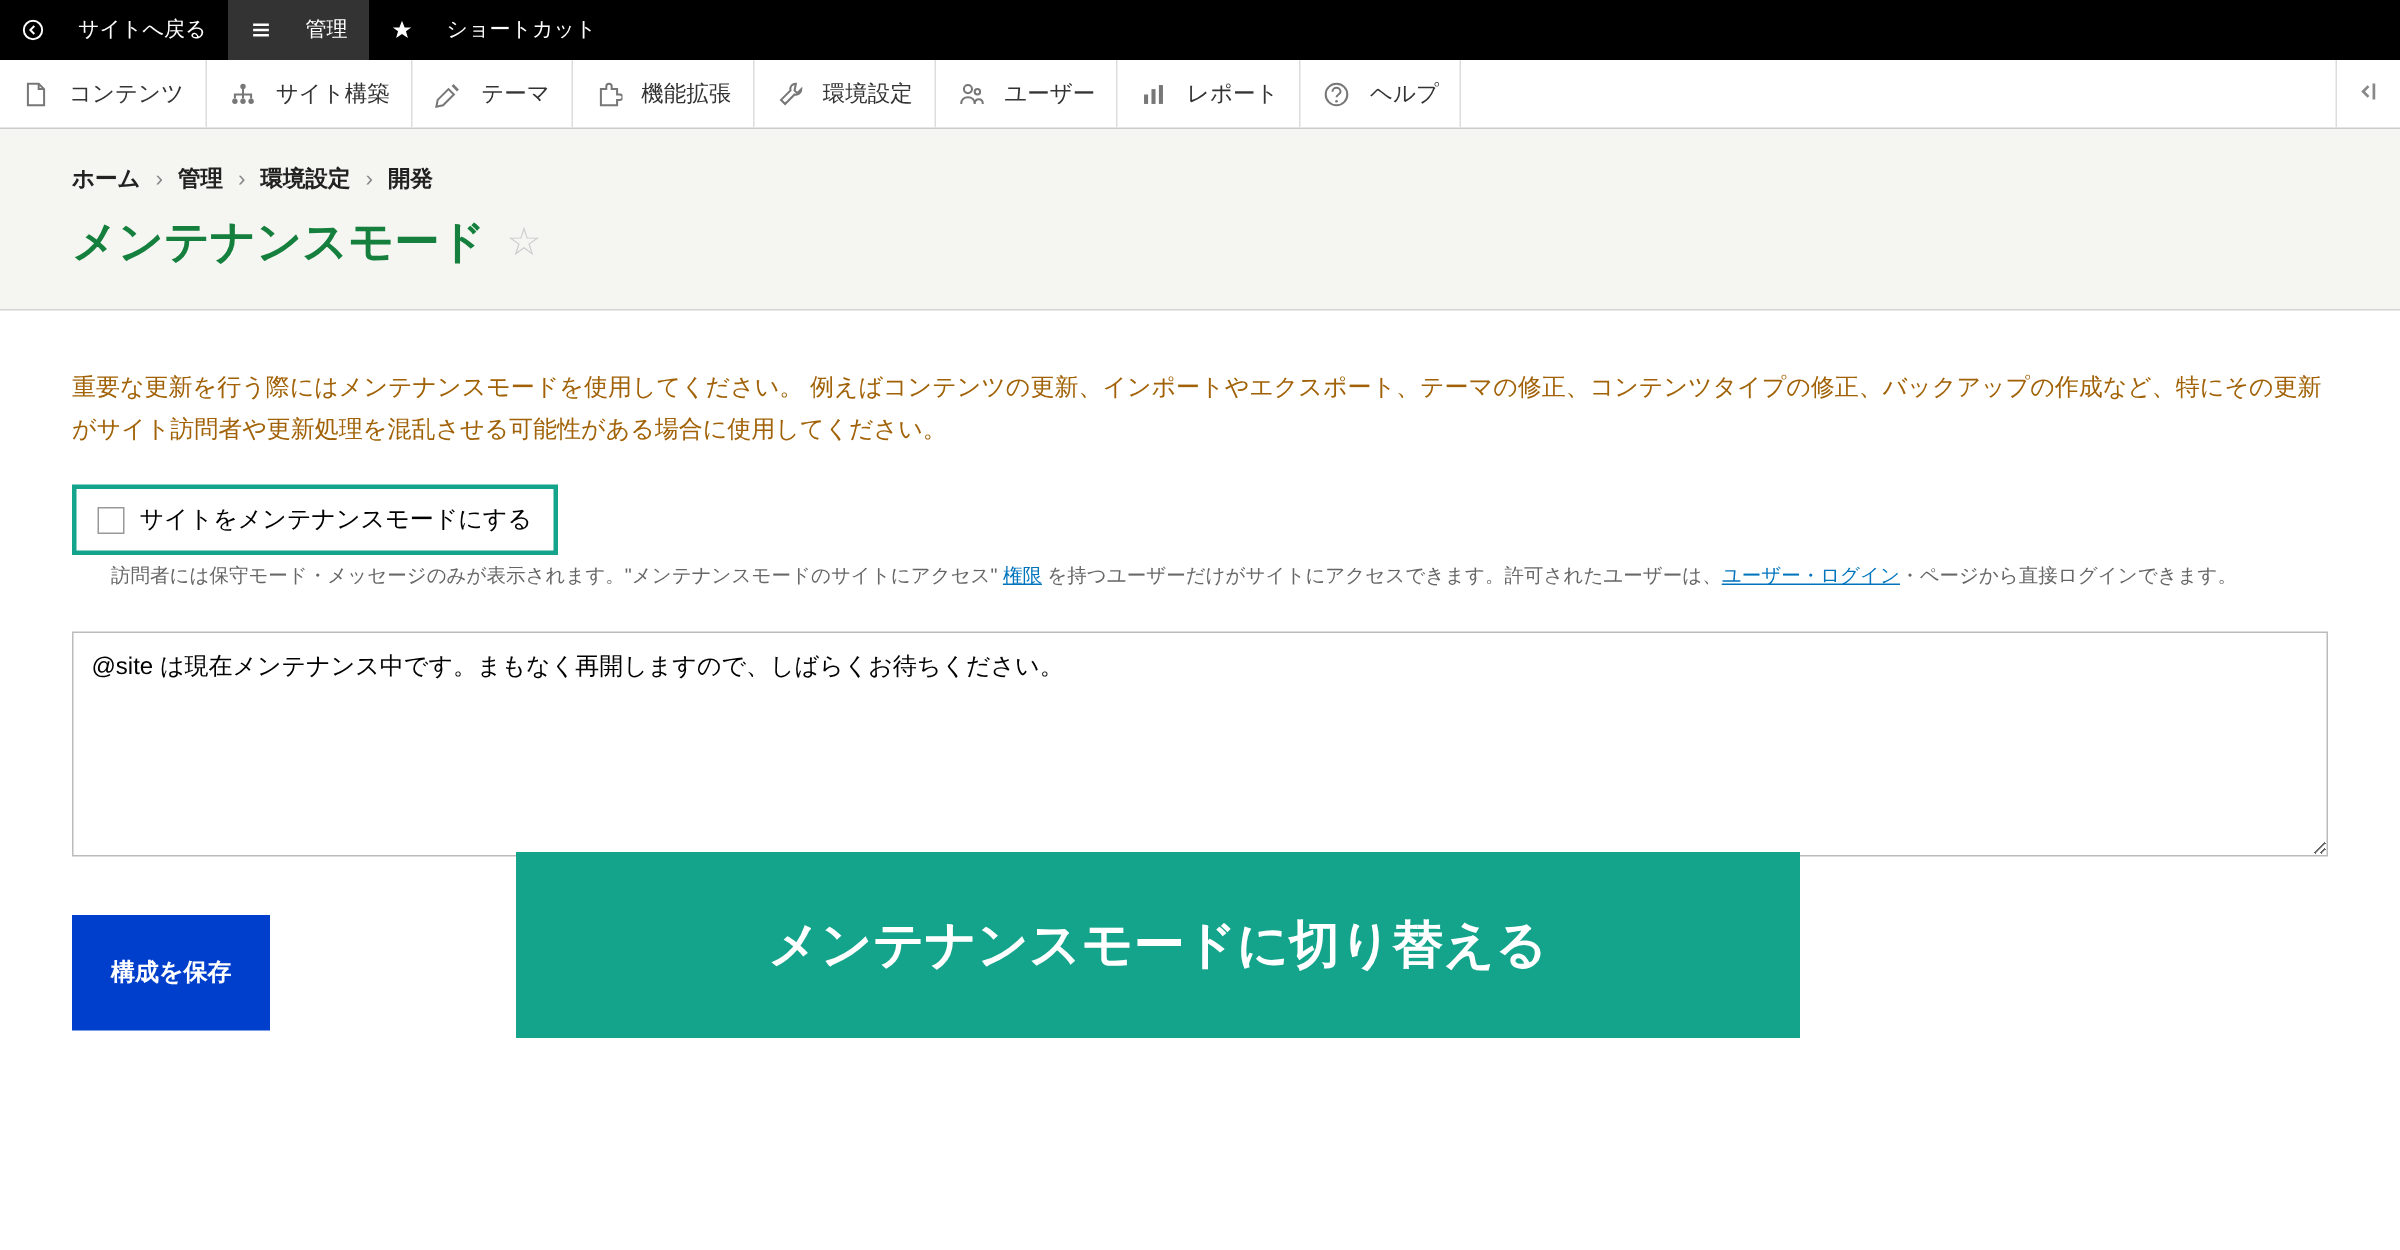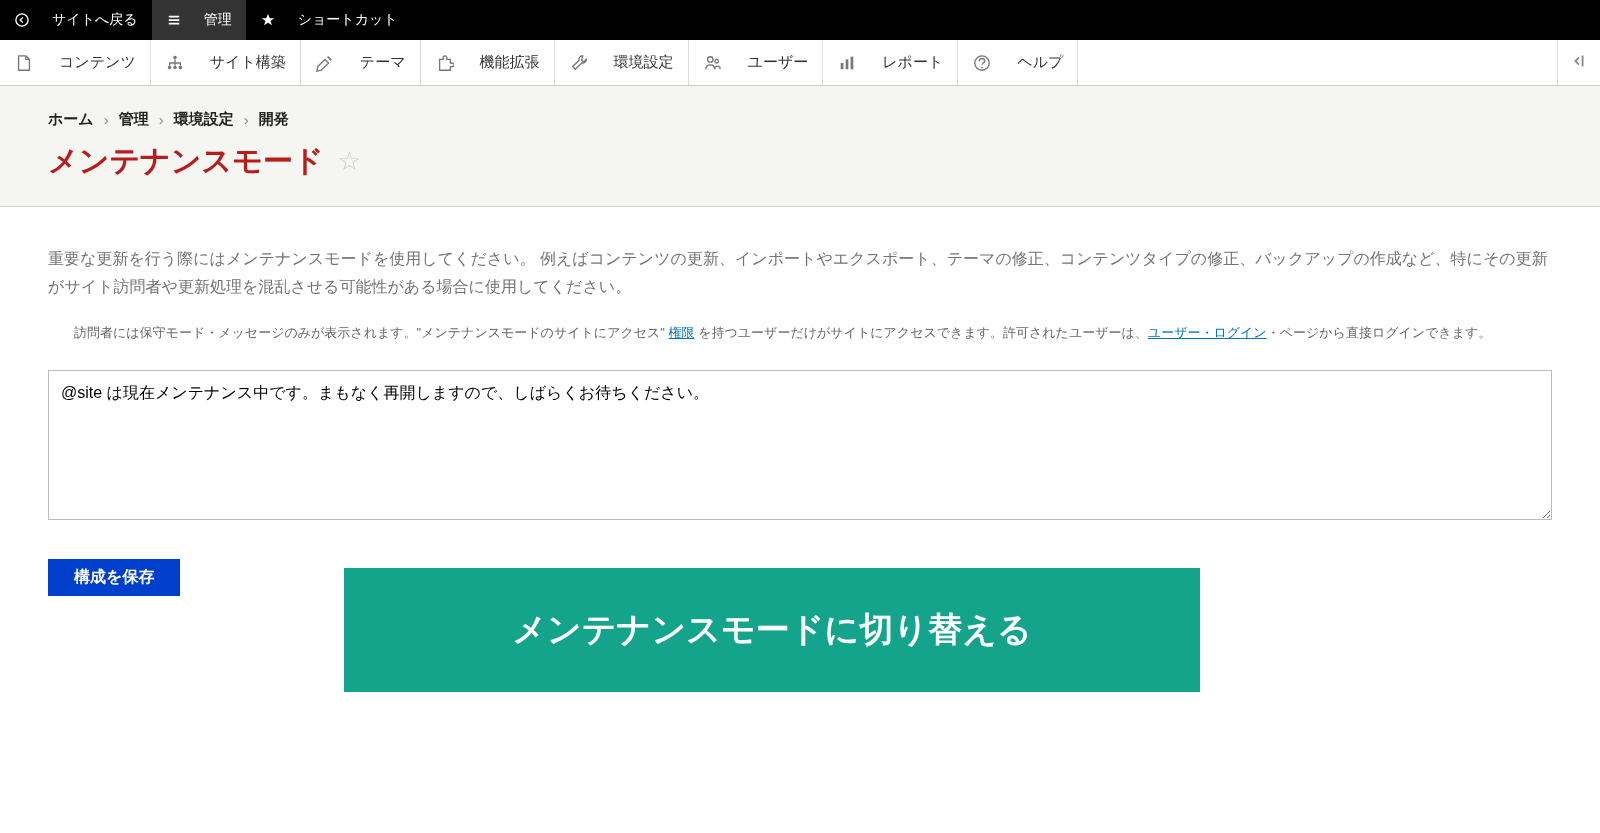--- a/index.html
+++ b/index.html
@@ -6,48 +6,48 @@
     body { font-family: -apple-system, BlinkMacSystemFont, "Hiragino Kaku Gothic ProN", "Helvetica Neue", sans-serif; font-size: 14px; background: #fff; }
     
     
     .top-toolbar { background: #000; color: #fff; display: flex; align-items: center; height: 40px; font-size: 14px; }
     .top-toolbar .item { display: flex; align-items: center; padding: 0 14px; height: 100%; cursor: pointer; gap: 22px; }
     .top-toolbar .item.active { background: #333; }
     .top-toolbar .ico { display: inline-flex; width: 16px; height: 16px; align-items: center; justify-content: center; }
     
     
     .admin-menu { background: #fff; border-bottom: 1px solid #ccc; display: flex; align-items: stretch; height: 46px; font-size: 15px; }
-    .admin-menu .mitem { display: flex; align-items: center; padding: 0 14px; gap: 25px; cursor: pointer; border-right: 1px solid #ddd; color: #333; }
+    .admin-menu .mitem { display: flex; align-items: center; padding: 0 14px; gap: 12px; cursor: pointer; border-right: 1px solid #ddd; color: #333; }
     .admin-menu .mico { display: inline-flex; width: 20px; height: 20px; align-items: center; justify-content: center; }
     .admin-menu .collapse { margin-left: auto; display: flex; align-items: center; padding: 0 12px; border-left: 1px solid #ddd; cursor: pointer; }
     
     
     .header-region { background: #f5f5f2; padding: 24px 48px; border-bottom: 1px solid #d6d6d6; }
     .breadcrumb { font-size: 15px; color: #222; margin-bottom: 12px; display: flex; align-items: center; gap: 10px; }
     .breadcrumb .sep { color: #888; }
     .breadcrumb .crumb { cursor: pointer; font-weight: 600; }
     .page-title { display: flex; align-items: center; gap: 14px; }
-    .page-title h1 { font-size: 30px; font-weight: 700; color: #b91c1c; }
+    .page-title h1 { font-size: 30px; font-weight: 700; color: #15803d; }
     .page-title .star { color: #ccc; font-size: 26px; cursor: pointer; }
     
     
     .content { padding: 38px 48px; }
-    .desc { font-size: 16px; line-height: 1.75; color: #737373; margin-bottom: 22px; }
+    .desc { font-size: 16px; line-height: 1.75; color: #a16207; margin-bottom: 22px; }
     
     .checkbox-wrap { display: inline-flex; align-items: center; gap: 10px; border: 3px solid #14a38b; padding: 10px 14px; margin-bottom: 4px; }
     .checkbox-wrap input[type=checkbox] { width: 18px; height: 18px; border: 1px solid #999; cursor: pointer; appearance: none; background: #fff; }
     .checkbox-wrap label { font-size: 16px; cursor: pointer; }
     
     .help-text { font-size: 13px; color: #666; margin: 0 0 26px 26px; line-height: 1.6; }
     .help-text a { color: #0074bd; text-decoration: underline; }
     
     .field-label { font-size: 15px; font-weight: 700; margin-bottom: 8px; }
     textarea.msg { width: 100%; height: 150px; padding: 12px; font-size: 16px; border: 1px solid #bbb; resize: vertical; font-family: inherit; }
     
-    .save-btn { background: #003ecc; color: #fff; border: none; padding: 8px 26px; font-size: 16px; font-weight: 600; cursor: pointer; margin-top: 36px; }
+    .save-btn { background: #003ecc; color: #fff; border: none; padding: 28px 26px; font-size: 16px; font-weight: 600; cursor: pointer; margin-top: 36px; }
     
     
     .overlay-banner { position: absolute; top: 568px; left: 344px; width: 856px; height: 124px; background: #14a38b; display: flex; align-items: center; justify-content: center; color: #fff; font-size: 34px; font-weight: 700; pointer-events: none; }
   </style>
 </head>
 <body>
 
 <div class="top-toolbar">
   <div class="item">
     <span class="ico">
@@ -172,20 +172,24 @@
   </div>
   <div class="page-title">
     <h1>メンテナンスモード</h1>
     <span class="star">☆</span>
   </div>
 </div>
 
 <div class="content">
   <p class="desc">重要な更新を行う際にはメンテナンスモードを使用してください。 例えばコンテンツの更新、インポートやエクスポート、テーマの修正、コンテンツタイプの修正、バックアップの作成など、特にその更新がサイト訪問者や更新処理を混乱させる可能性がある場合に使用してください。</p>
   
+  <div class="checkbox-wrap">
+    <input type="checkbox" id="maint" style="">
+    <label for="maint">サイトをメンテナンスモードにする</label>
+  </div>
   
   <p class="help-text">
     <span>訪問者には保守モード・メッセージのみが表示されます。"メンテナンスモードのサイトにアクセス" </span><a href="#">権限</a><span> を持つユーザーだけがサイトにアクセスできます。許可されたユーザーは、</span><a href="#">ユーザー・ログイン</a><span>・ページから直接ログインできます。</span>
   </p>
   
   <textarea class="msg" style="">@site は現在メンテナンス中です。まもなく再開しますので、しばらくお待ちください。</textarea>
   
   <button class="save-btn">構成を保存</button>
 </div>
 

